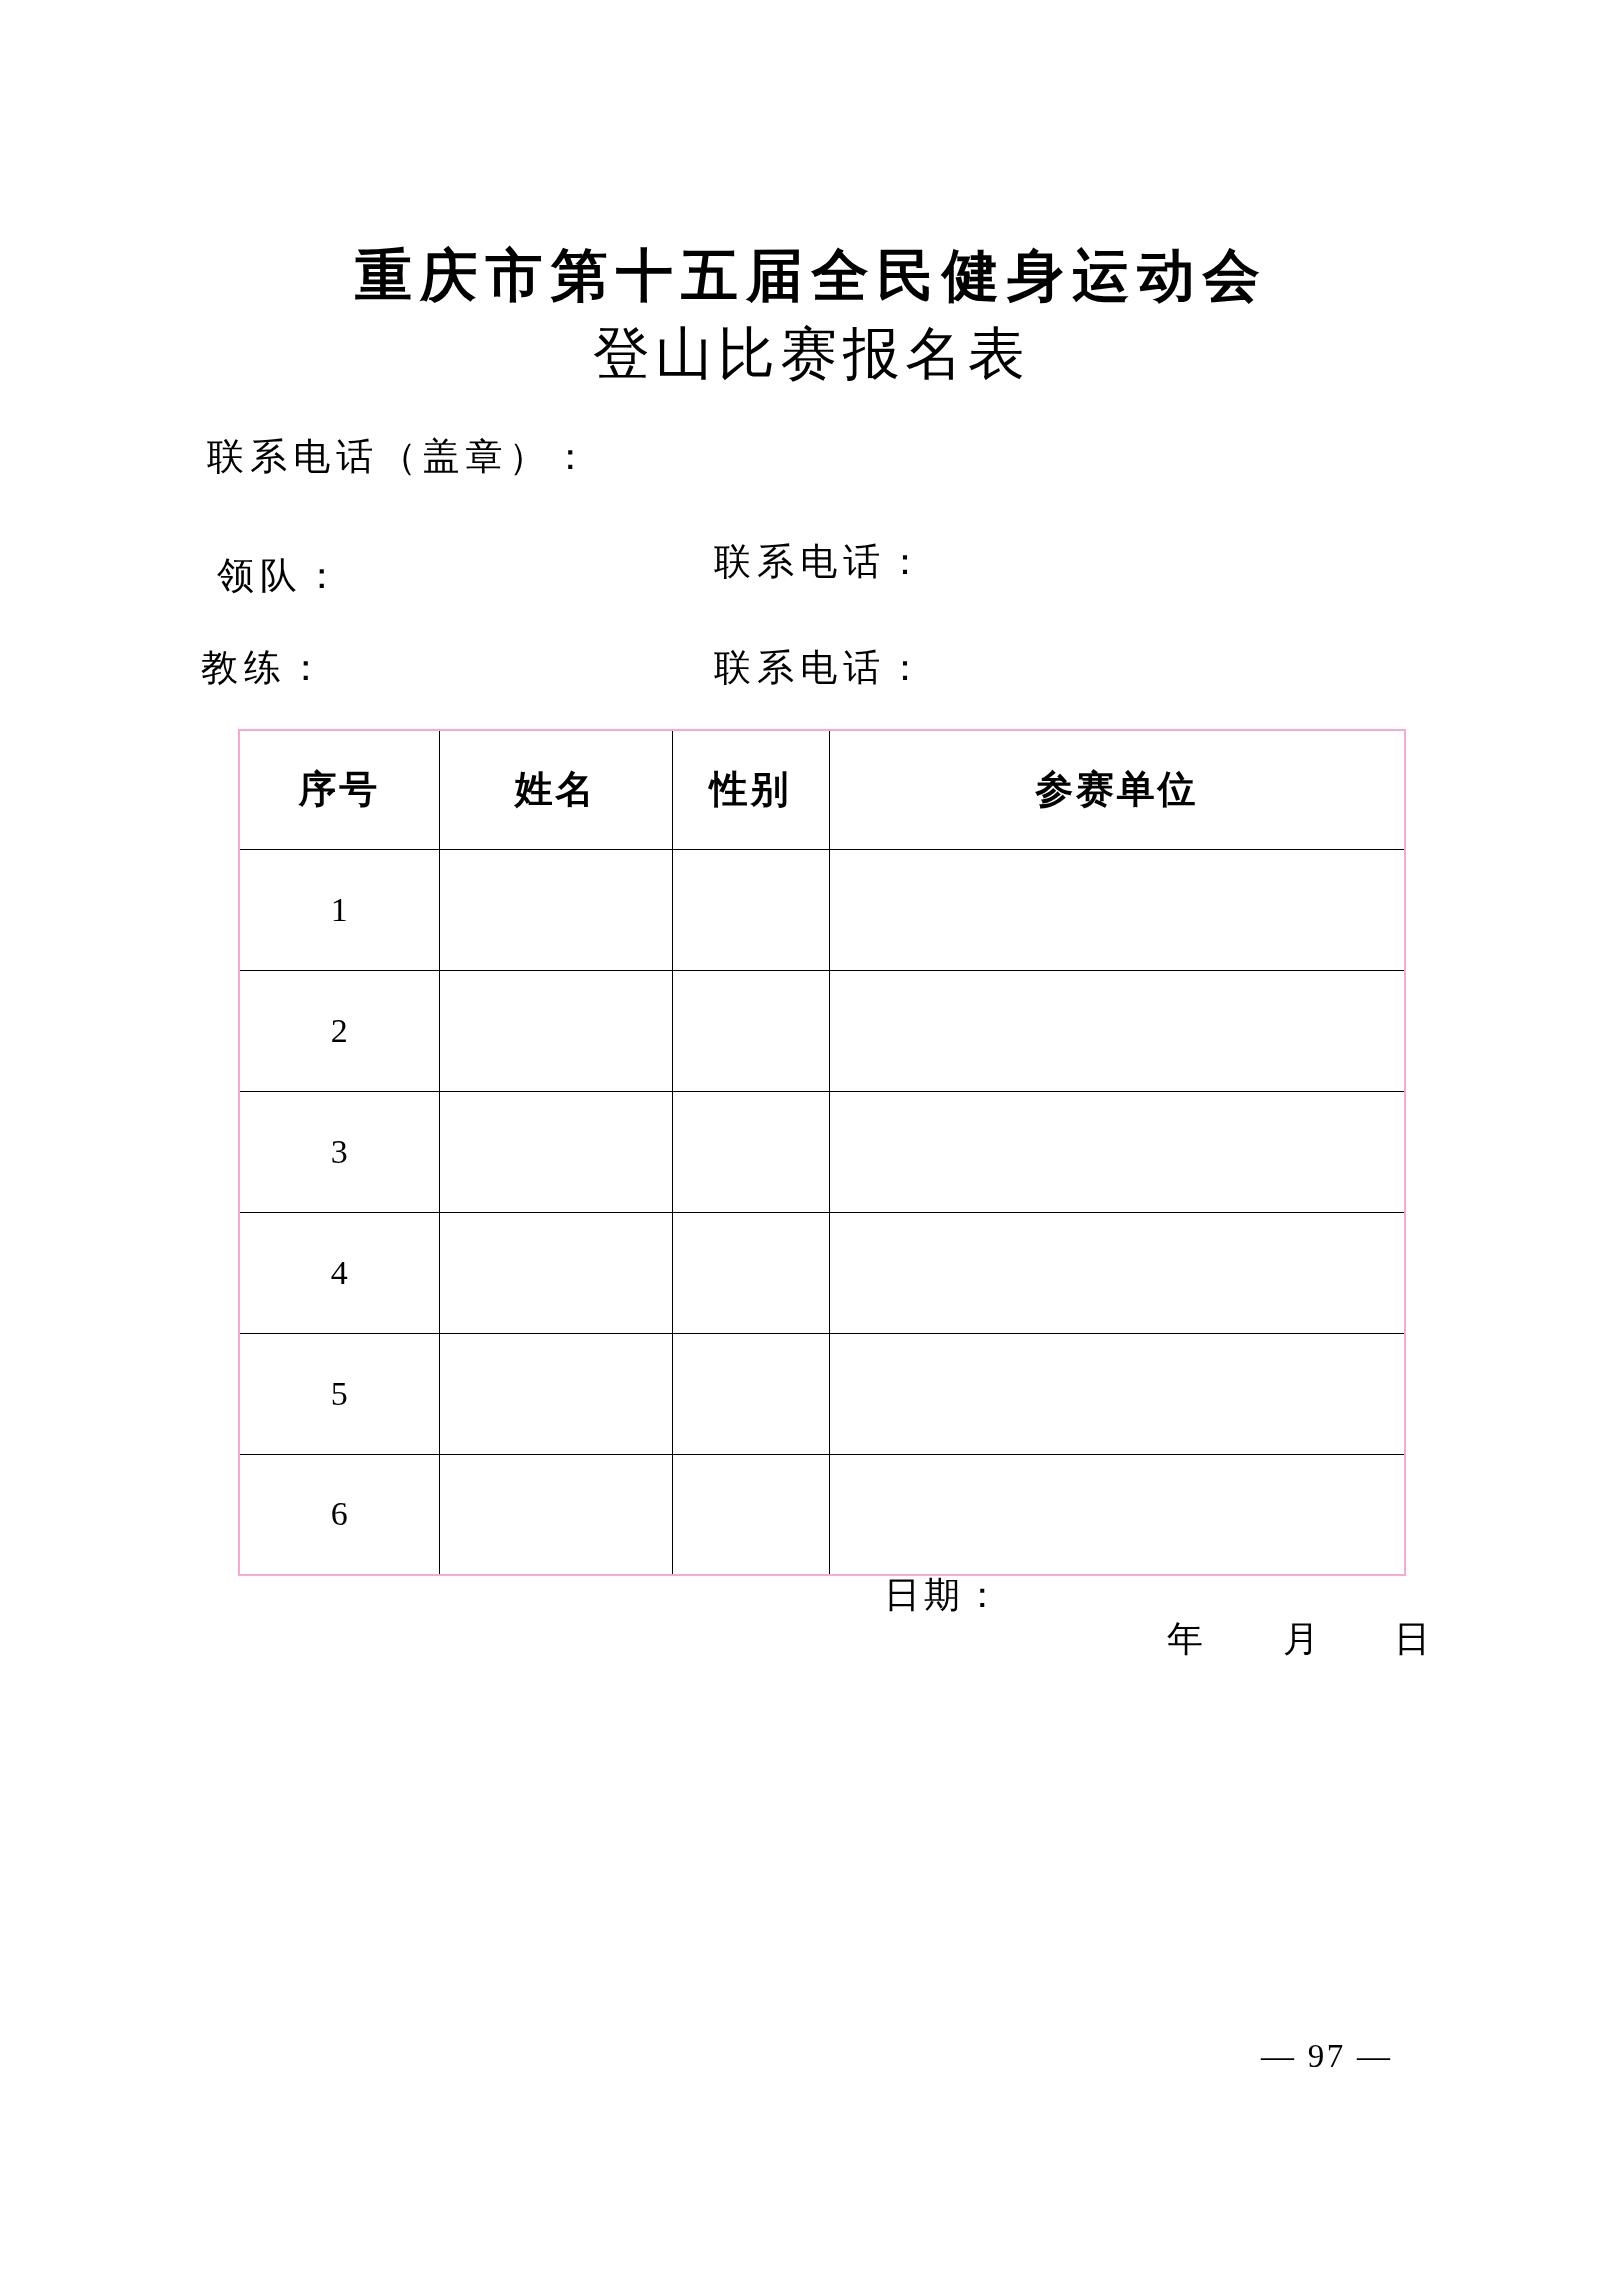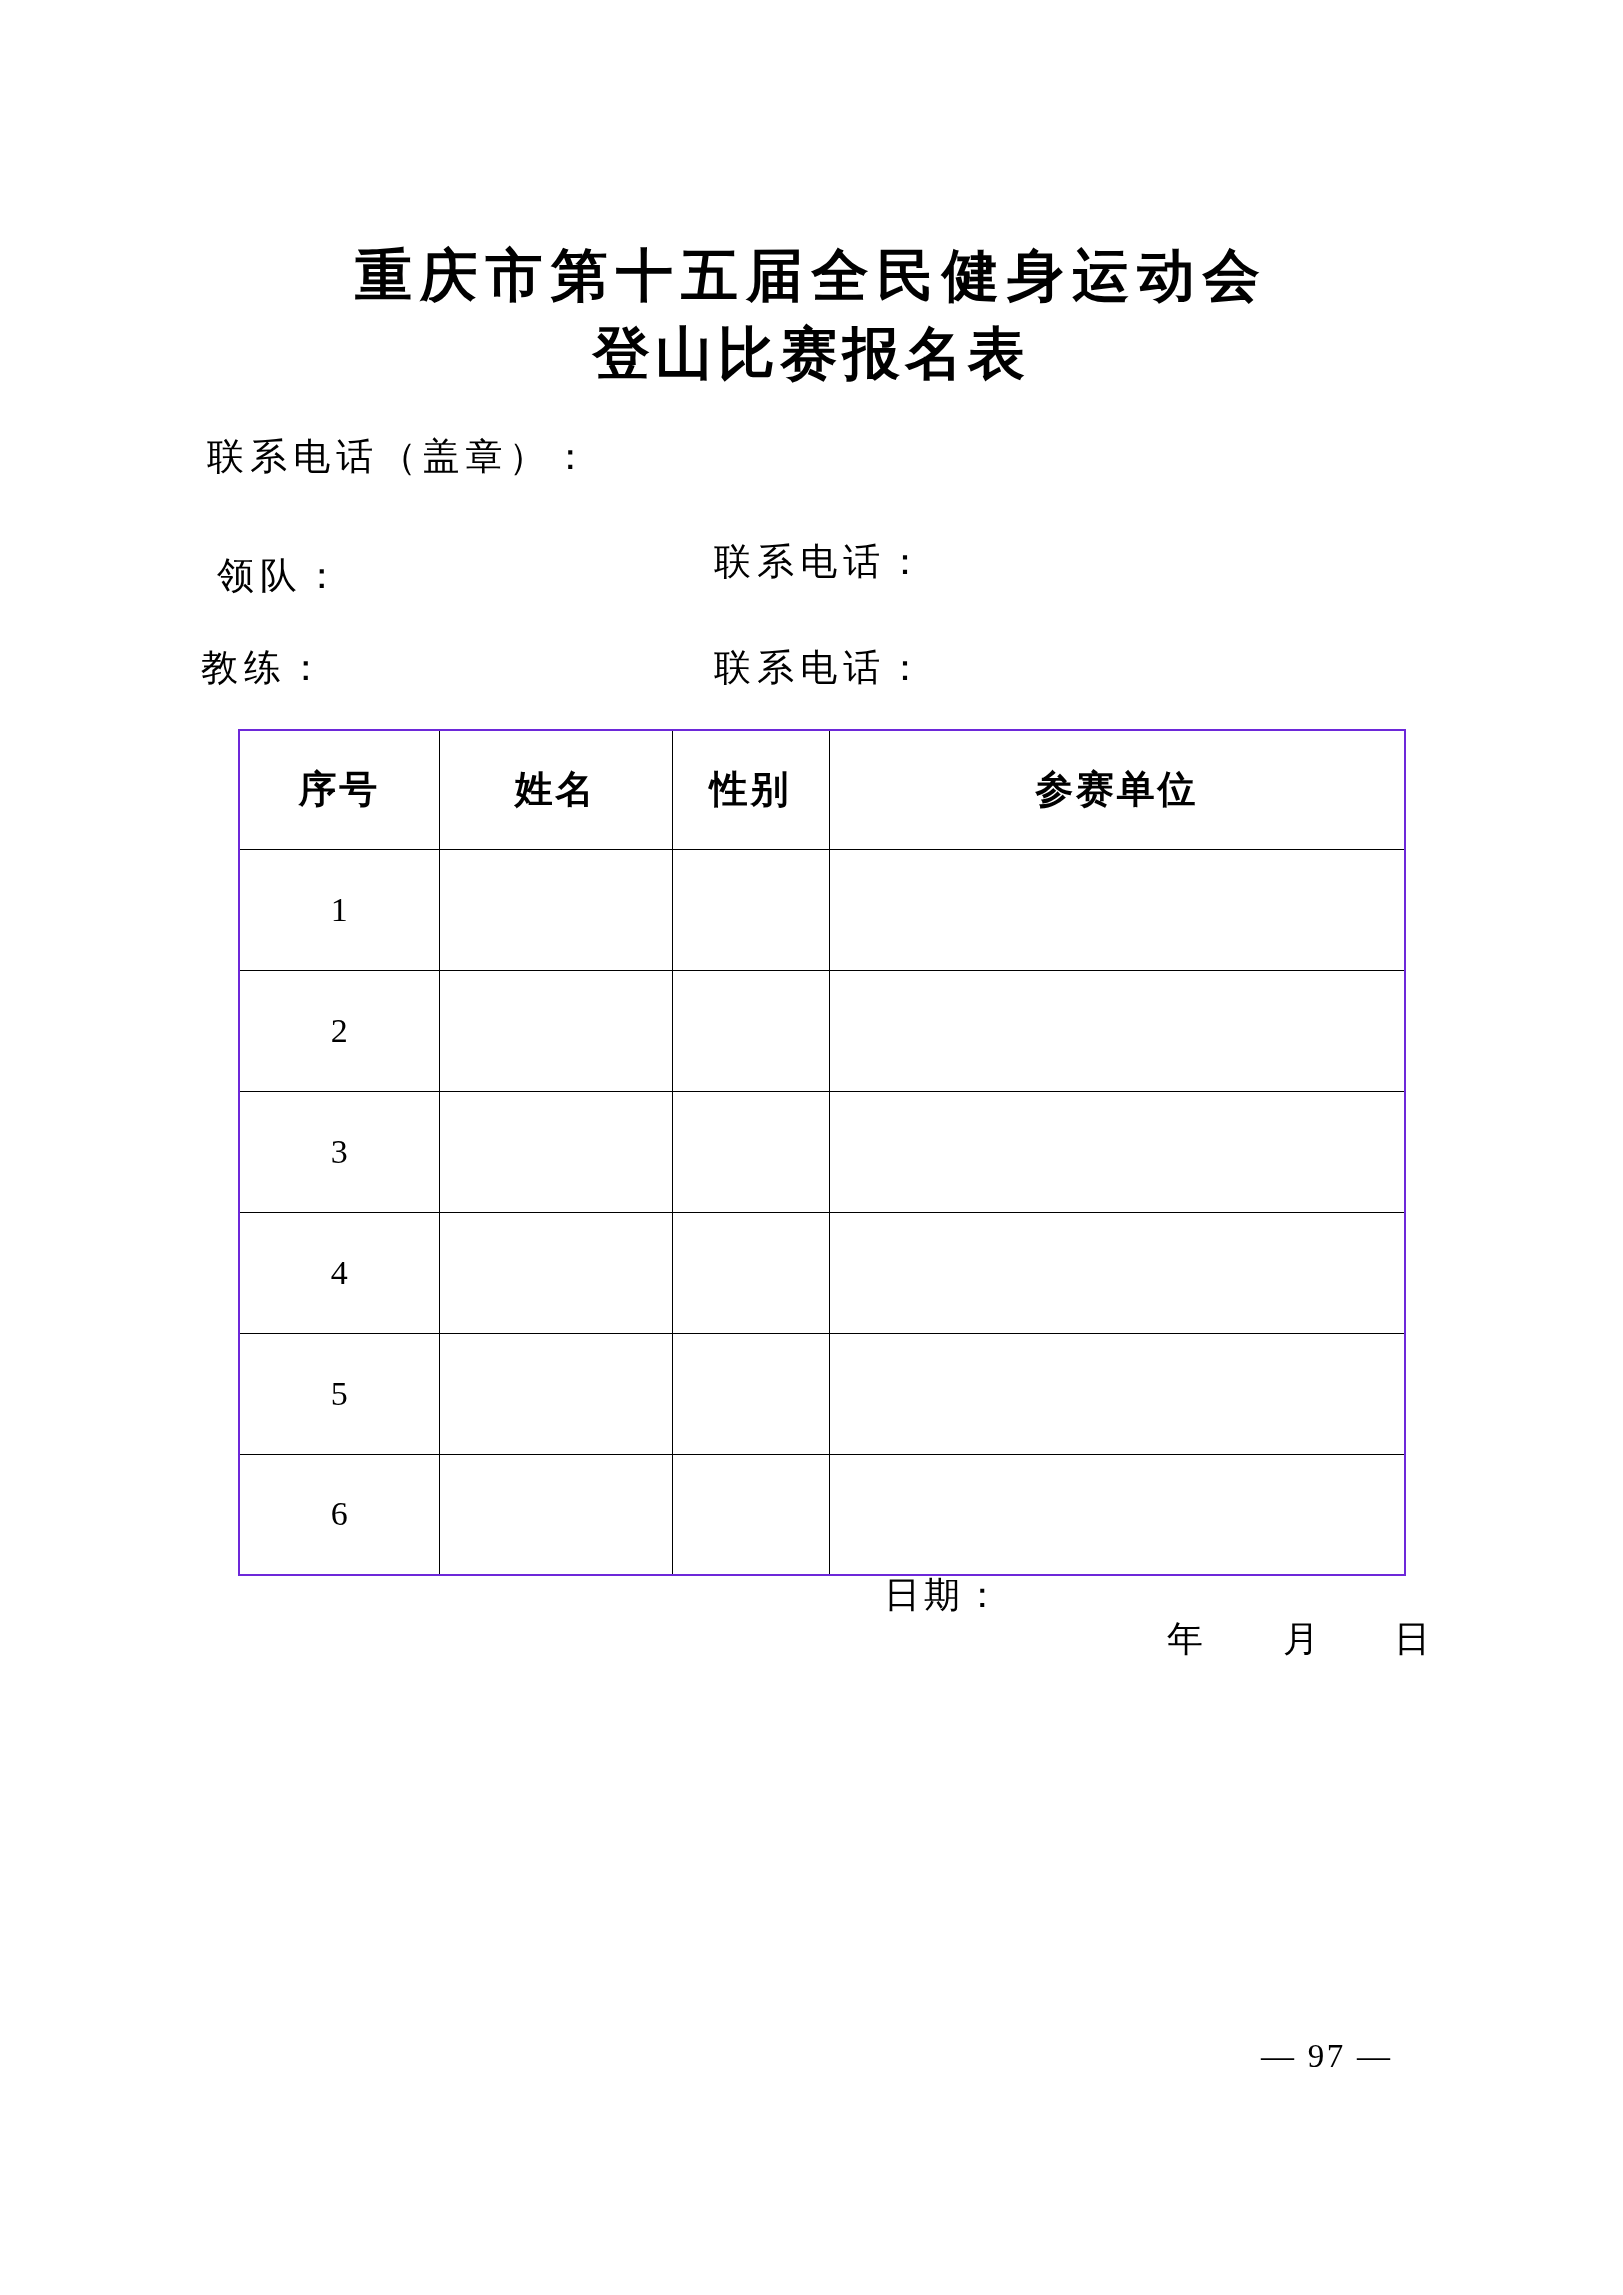--- a/index.html
+++ b/index.html
@@ -23,21 +23,21 @@
   }
   .title-line1 {
     font-size: 57px;
     font-weight: bold;
     letter-spacing: 8.2px;
     line-height: 1.0;
     white-space: nowrap;
   }
   .title-line2 {
     font-size: 57px;
-    font-weight: bold;
+    font-weight: normal;
     letter-spacing: 5.5px;
     line-height: 1.0;
     margin-top: 20.5px;
     white-space: nowrap;
   }
   .field-label {
     position: absolute;
     font-size: 37px;
     letter-spacing: 6.1px;
     line-height: 1.0;
@@ -53,21 +53,21 @@
     position: absolute;
     left: 238px;
     top: 729px;
     width: 1166px;
     border-collapse: collapse;
     table-layout: fixed;
   }
   table.roster, table.roster td, table.roster th {
     border: 1.4px solid #000000;
   }
-  table.roster { border: 2px solid #6d28d9; }
+  table.roster { border: 2px solid #f9a8d4; }
   table.roster th {
     height: 119px;
     font-size: 38px;
     font-weight: bold;
     letter-spacing: 2.7px;
     text-align: center;
     vertical-align: middle;
   }
   table.roster td {
     height: 121px;

